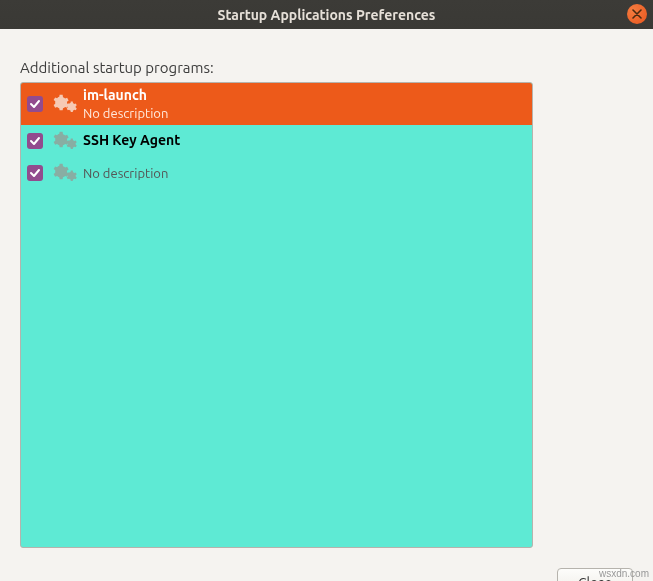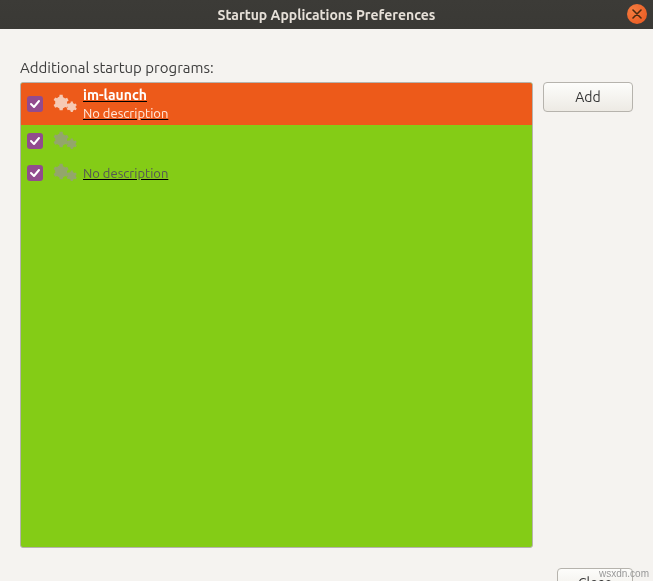--- a/index.html
+++ b/index.html
@@ -4,21 +4,21 @@
   <style>
     * { box-sizing: border-box; margin: 0; padding: 0; }
     body { font-family: Ubuntu, "Segoe UI", sans-serif; font-size: 14px; background: #fff; width: 653px; height: 581px; overflow: hidden; }
     .titlebar { background: linear-gradient(#3c3b37, #3a3935); height: 29px; display: flex; align-items: center; position: relative; color: #dfdbd2; }
     .titlebar-title { margin: 0 auto; font-weight: bold; font-size: 14px; color: #e6e0d8; }
     .close-btn { position: absolute; right: 6px; top: 4px; width: 20px; height: 20px; border-radius: 50%; background: radial-gradient(circle at 30% 30%, #f57c3f, #e8561e); display: flex; align-items: center; justify-content: center; cursor: pointer; }
     .close-btn svg { width: 10px; height: 10px; }
     .content { padding: 18px 20px 10px 20px; background: #f5f3f0; height: calc(100% - 28px - 24px); display: flex; flex-direction: column; }
     .label { color: #3c3c3c; margin-bottom: 6px; font-size: 15px; margin-top: 12px; }
     .main-row { display: flex; gap: 10px; flex: 1; min-height: 0; }
-    .listbox { flex: 1; background: #84cc16; border: 1px solid #b6b3ad; border-radius: 3px; overflow: auto; text-decoration: underline; }
+    .listbox { flex: 1; background: #5eead4; border: 1px solid #b6b3ad; border-radius: 3px; overflow: auto; }
     .item { display: flex; align-items: center; padding: 4px 6px; gap: 6px; }
     .item.selected { background: #ed5a1a; color: #fff; }
     .checkbox { width: 16px; height: 16px; border-radius: 3px; background: #924b8e; display: flex; align-items: center; justify-content: center; flex-shrink: 0; }
     .checkbox svg { width: 12px; height: 12px; }
     .gears { width: 28px; height: 24px; flex-shrink: 0; display: flex; align-items: center; justify-content: center; opacity: 0.7; position: relative; }
     .item.selected .gears { opacity: 0.9; }
     .gear-big { position: absolute; left: 2px; top: 2px; }
     .gear-small { position: absolute; right: 0; bottom: 0; }
     .text-col { display: flex; flex-direction: column; line-height: 1.25; }
     .item-name { font-weight: bold; font-size: 14px; }
@@ -73,20 +73,21 @@
           </div>
           <div class="gears">
             <span class="gear-big"><svg width="18" height="18" viewBox="0 0 24 24">
                 <path fill="#9a968f" d="M12 8a4 4 0 100 8 4 4 0 000-8zm9.4 4c0-.6 0-1.1-.1-1.7l2.2-1.7-2-3.5-2.6 1a8 8 0 00-2.9-1.7L15.5 1h-4l-.5 2.8a8 8 0 00-2.9 1.7l-2.6-1-2 3.5 2.2 1.7c-.1.6-.1 1.1-.1 1.7s0 1.1.1 1.7l-2.2 1.7 2 3.5 2.6-1a8 8 0 002.9 1.7l.5 2.8h4l.5-2.8a8 8 0 002.9-1.7l2.6 1 2-3.5-2.2-1.7c.1-.6.1-1.1.1-1.7z"></path>
               </svg></span>
             <span class="gear-small"><svg width="12" height="12" viewBox="0 0 24 24">
                 <path fill="#9a968f" d="M12 8a4 4 0 100 8 4 4 0 000-8zm9.4 4c0-.6 0-1.1-.1-1.7l2.2-1.7-2-3.5-2.6 1a8 8 0 00-2.9-1.7L15.5 1h-4l-.5 2.8a8 8 0 00-2.9 1.7l-2.6-1-2 3.5 2.2 1.7c-.1.6-.1 1.1-.1 1.7s0 1.1.1 1.7l-2.2 1.7 2 3.5 2.6-1a8 8 0 002.9 1.7l.5 2.8h4l.5-2.8a8 8 0 002.9-1.7l2.6 1 2-3.5-2.2-1.7c.1-.6.1-1.1.1-1.7z"></path>
               </svg></span>
           </div>
           <div class="text-col">
+            <div class="item-name">SSH Key Agent</div>
           </div>
         </div>
         <div class="item">
           <div class="checkbox">
             <svg viewBox="0 0 12 12">
               <path d="M2 6 L5 9 L10 3" stroke="#fff" stroke-width="2" fill="none" stroke-linecap="round" stroke-linejoin="round"></path>
             </svg>
           </div>
           <div class="gears">
             <span class="gear-big"><svg width="18" height="18" viewBox="0 0 24 24">
@@ -95,21 +96,20 @@
             <span class="gear-small"><svg width="12" height="12" viewBox="0 0 24 24">
                 <path fill="#9a968f" d="M12 8a4 4 0 100 8 4 4 0 000-8zm9.4 4c0-.6 0-1.1-.1-1.7l2.2-1.7-2-3.5-2.6 1a8 8 0 00-2.9-1.7L15.5 1h-4l-.5 2.8a8 8 0 00-2.9 1.7l-2.6-1-2 3.5 2.2 1.7c-.1.6-.1 1.1-.1 1.7s0 1.1.1 1.7l-2.2 1.7 2 3.5 2.6-1a8 8 0 002.9 1.7l.5 2.8h4l.5-2.8a8 8 0 002.9-1.7l2.6 1 2-3.5-2.2-1.7c.1-.6.1-1.1.1-1.7z"></path>
               </svg></span>
           </div>
           <div class="text-col">
             <div class="item-desc">No description</div>
           </div>
         </div>
       </div>
     <div class="btn-col">
-      <div class="btn">Add</div>
     </div>
   </div>
 </div>
 
 <div class="footer">
   <div class="btn">Close</div>
 </div>
 
 <div class="watermark">wsxdn.com</div>
 

